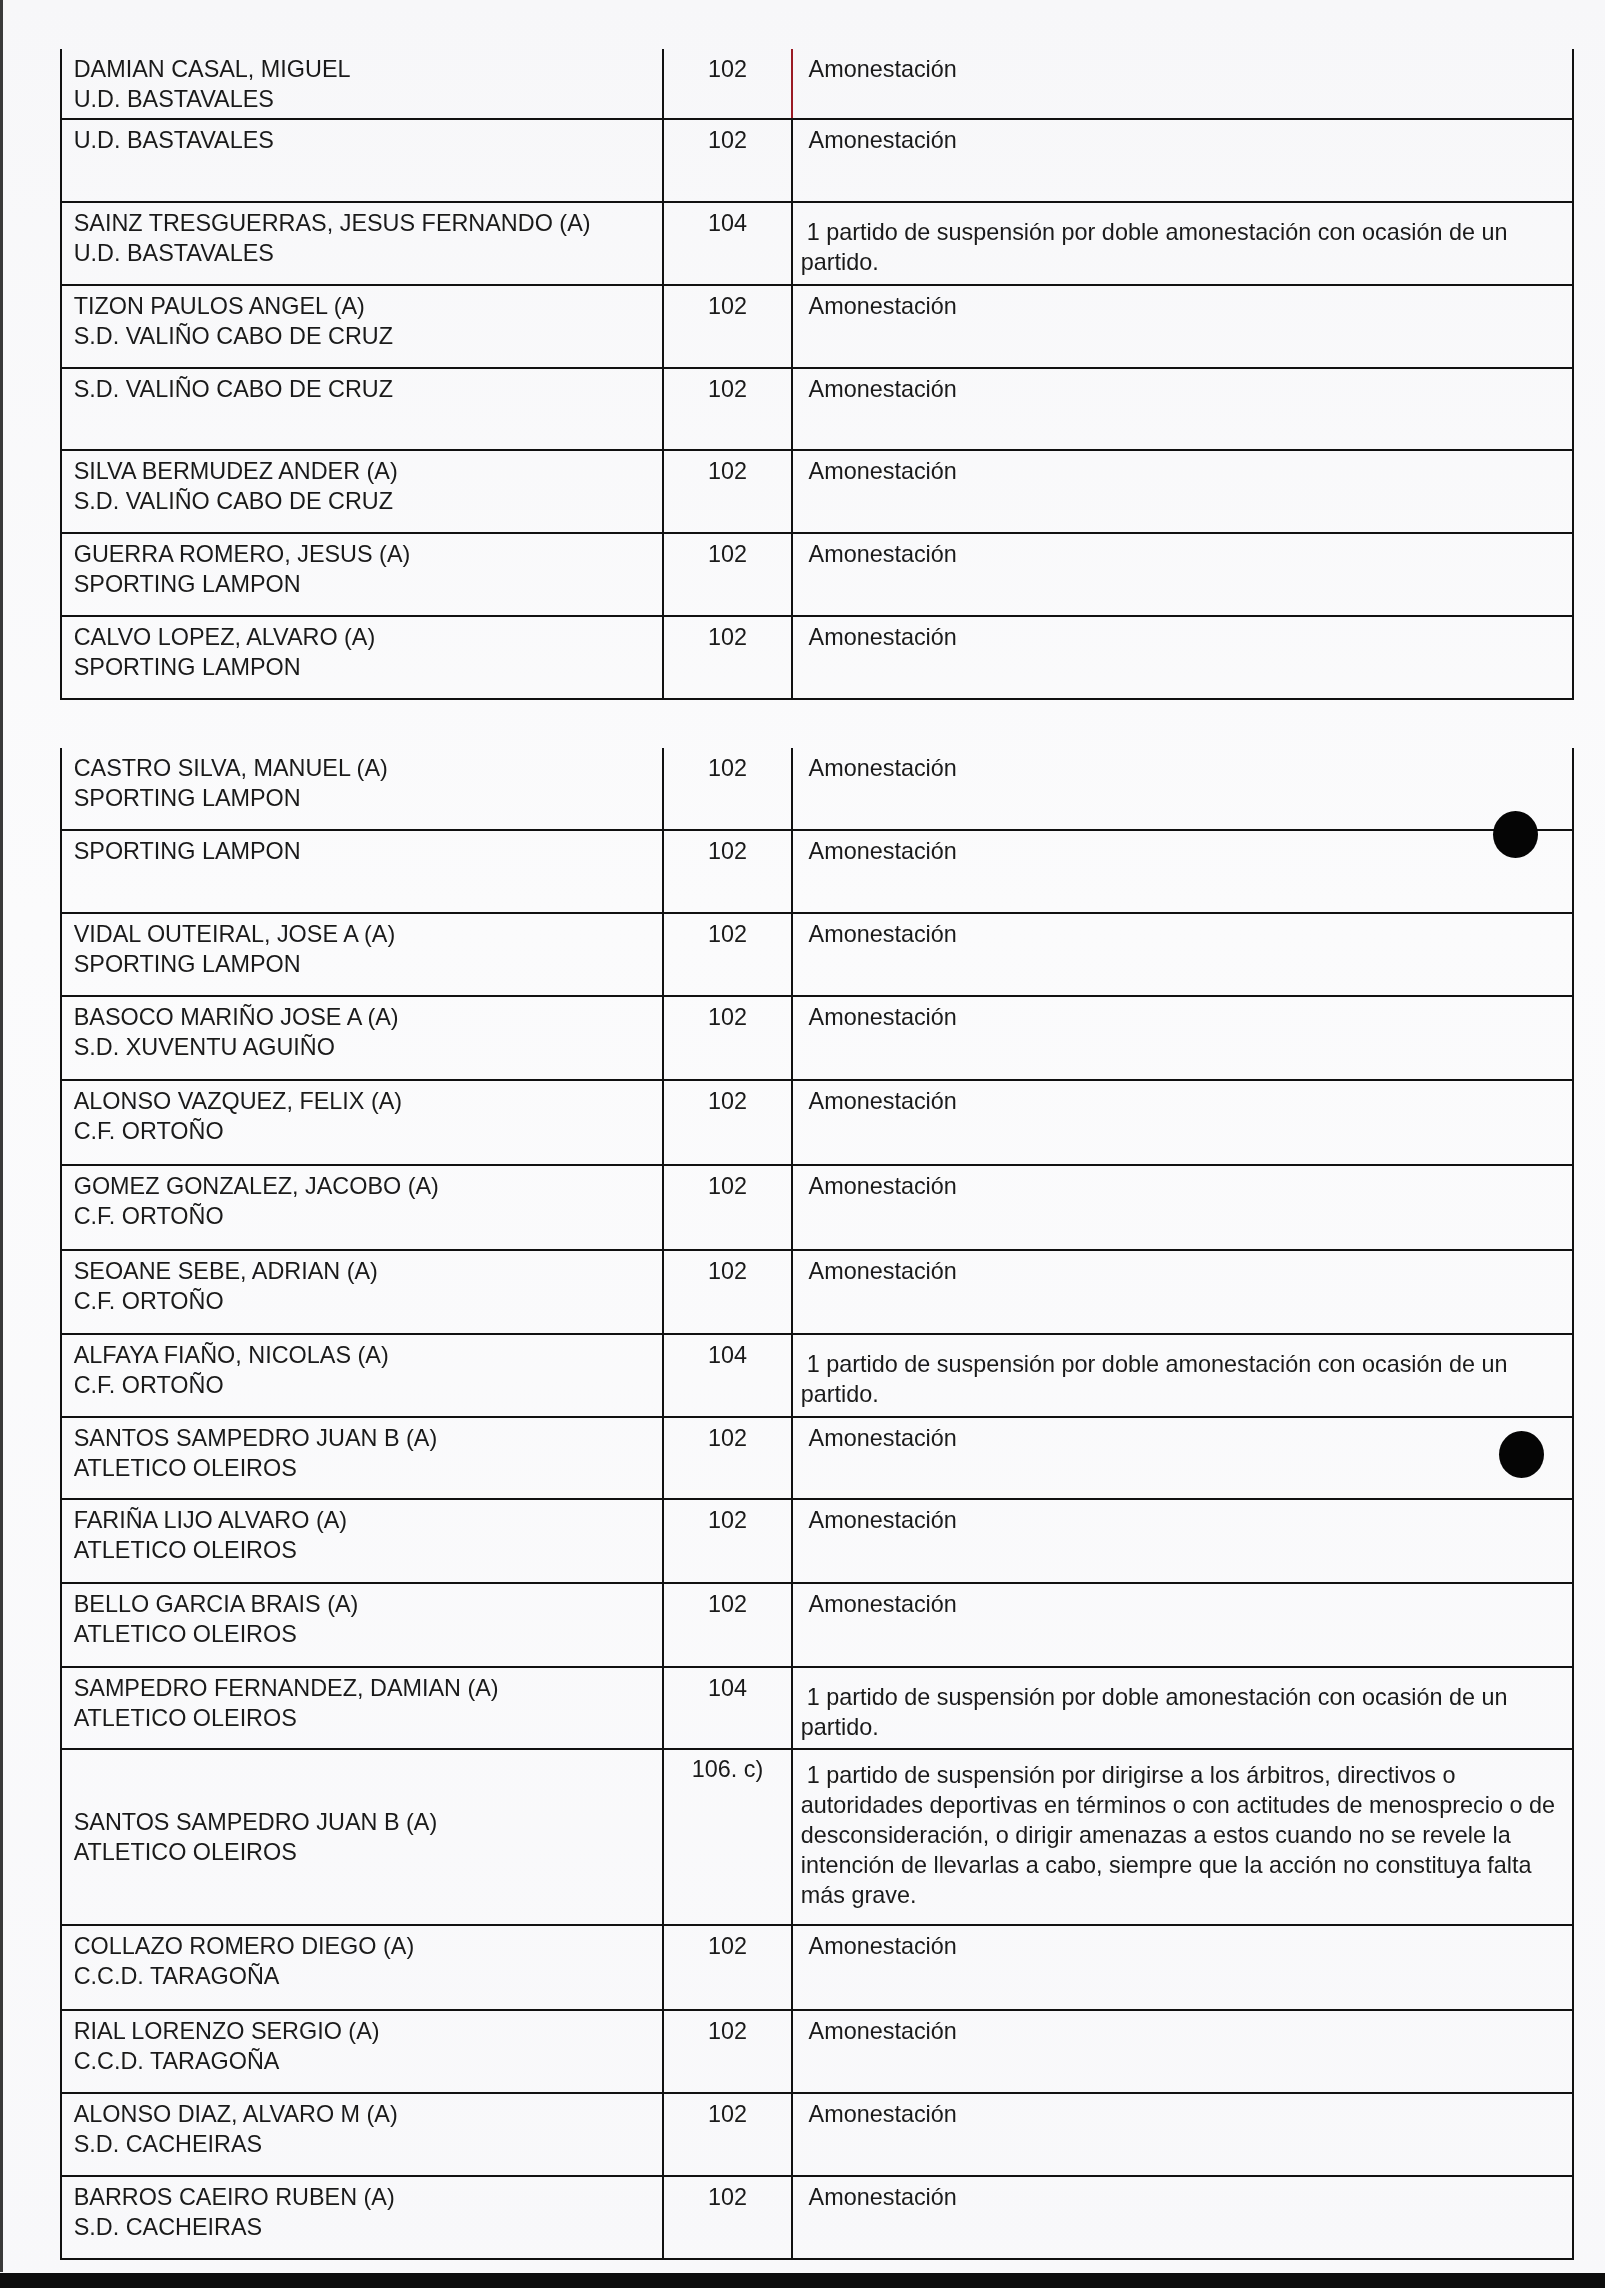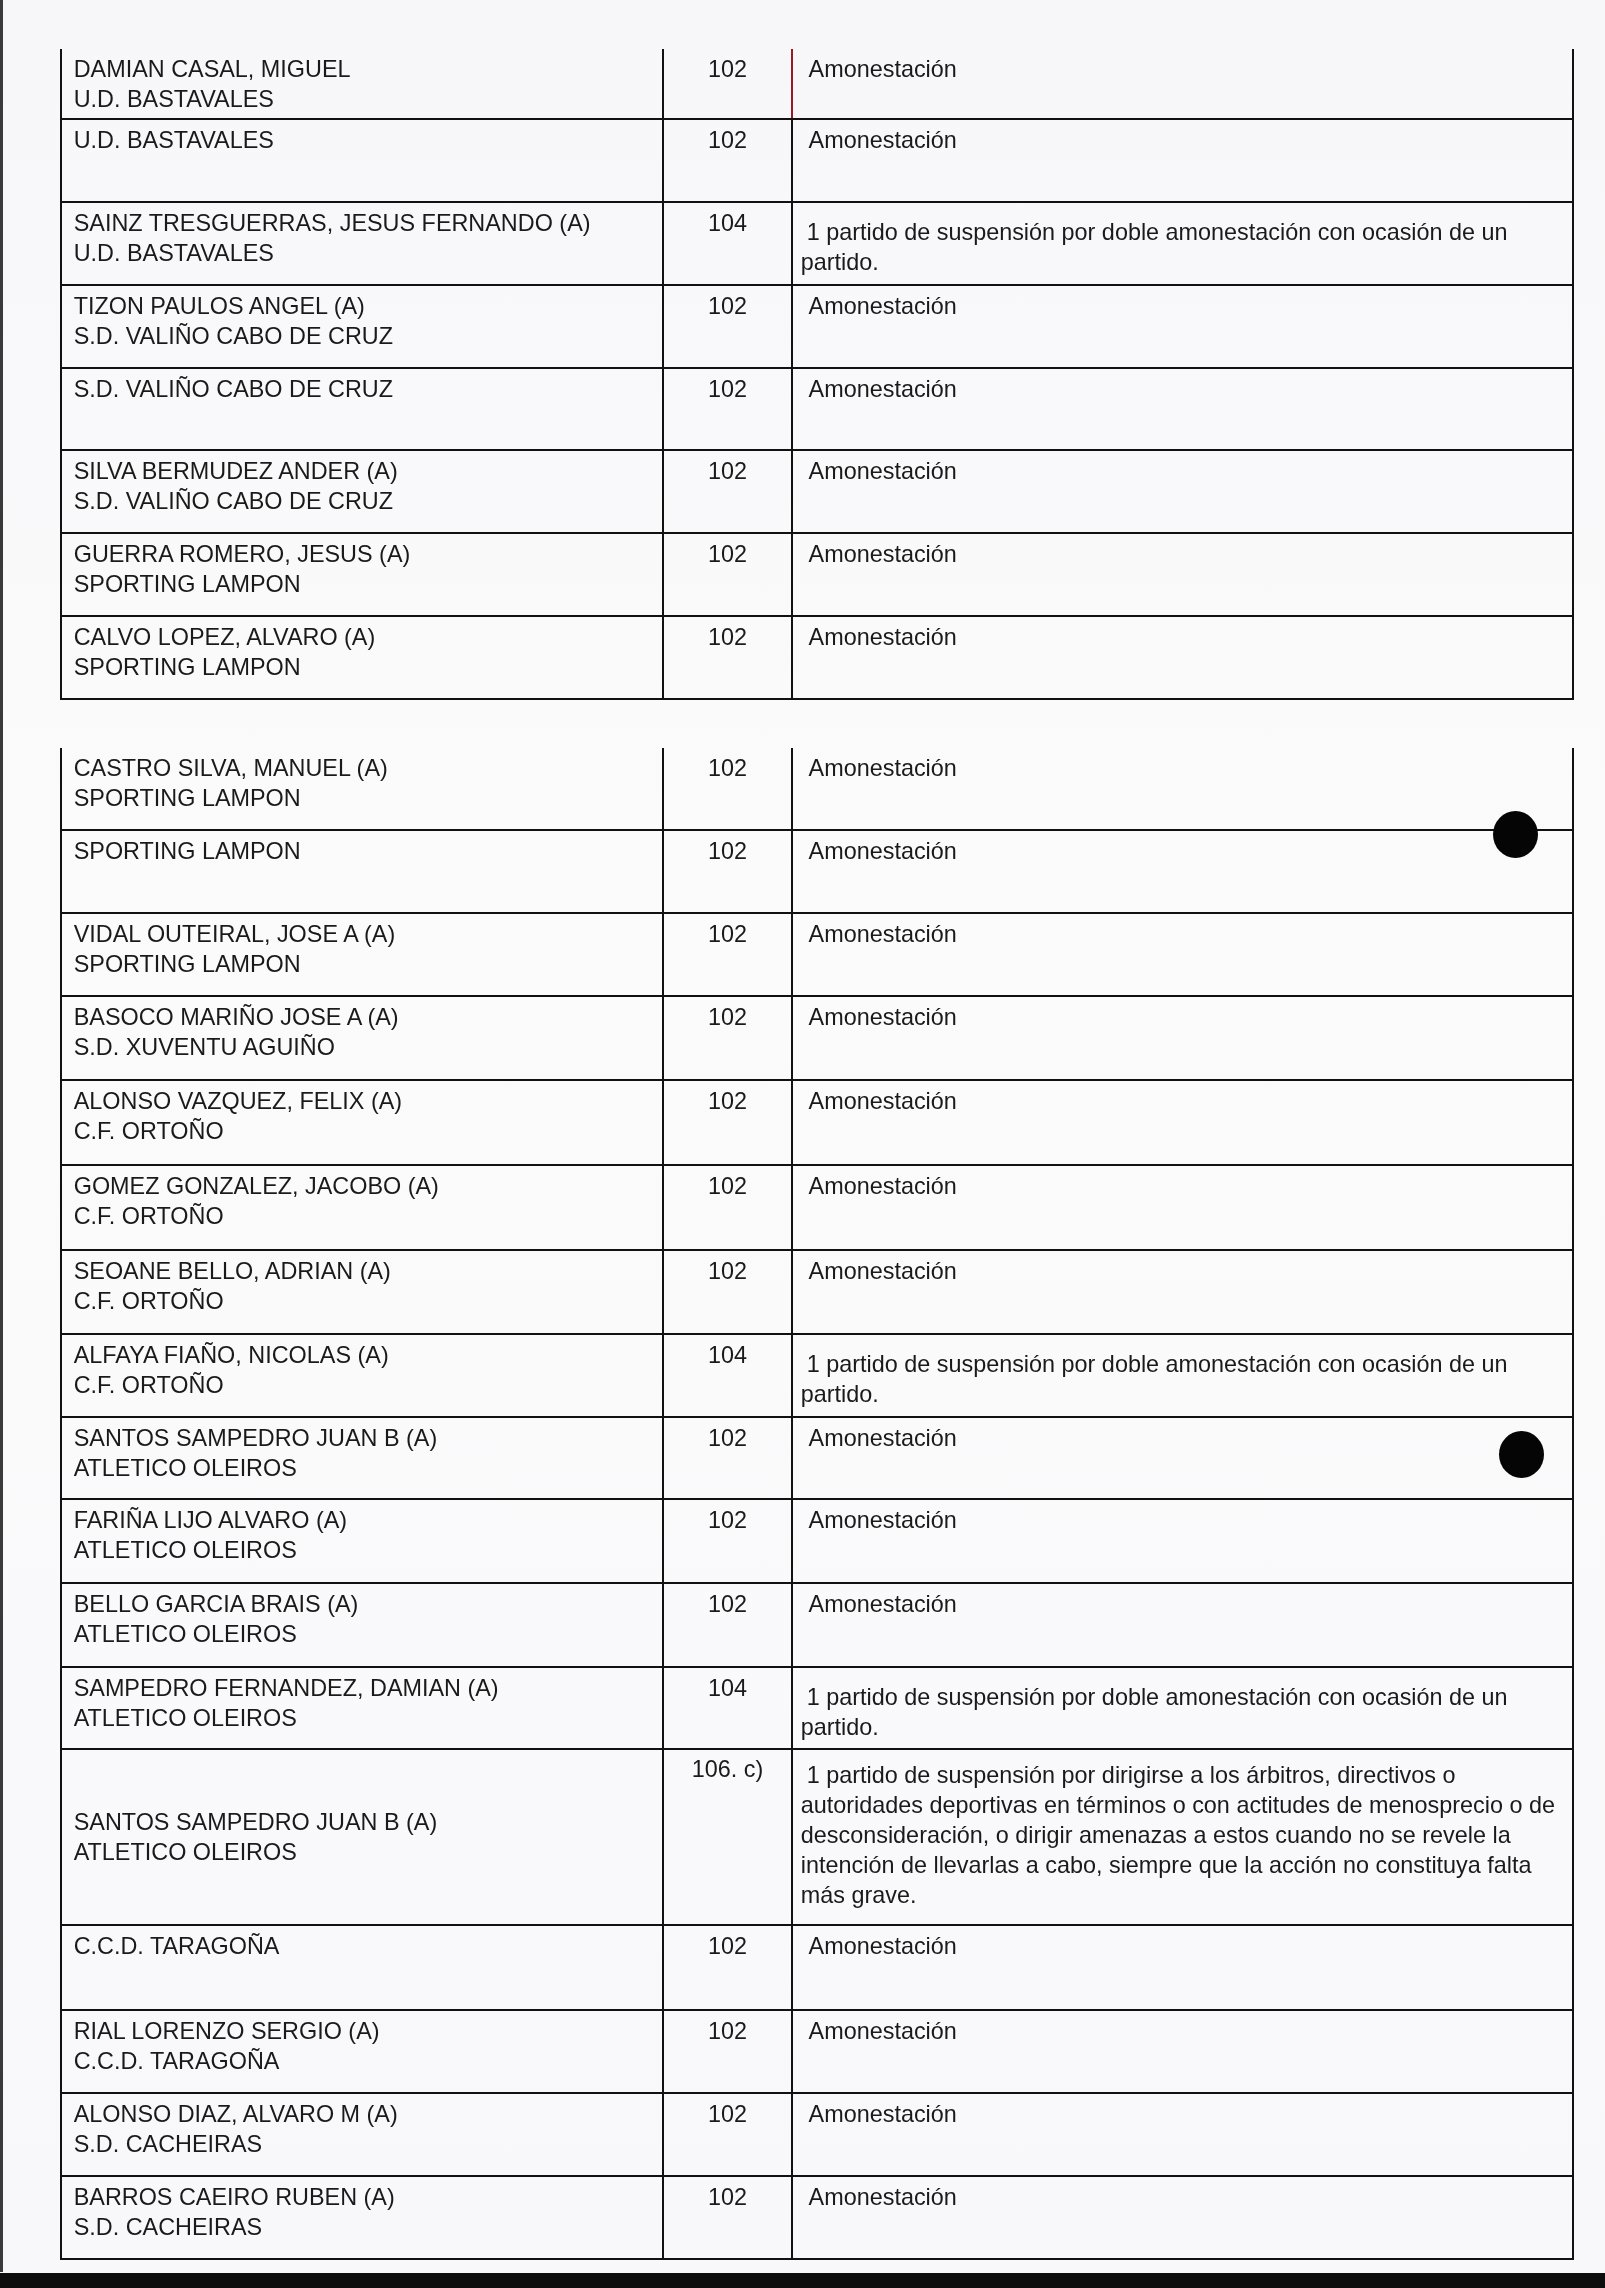--- a/index.html
+++ b/index.html
@@ -272,21 +272,21 @@
     </div>
     <div class="cell article">
       <span>102</span>
     </div>
     <div class="cell sanction">
       <span>Amonestación</span>
     </div>
   </div>
       <div class="row" style="height: 84px;">
     <div class="cell name">
-      <span class="name-line">SEOANE BELLO, ADRIAN (A)</span>
+      <span class="name-line">SEOANE SEBE, ADRIAN (A)</span>
       <span class="club-line">C.F. ORTOÑO</span>
     </div>
     <div class="cell article">
       <span>102</span>
     </div>
     <div class="cell sanction">
       <span>Amonestación</span>
     </div>
   </div>
       <div class="row" style="height: 83px;">
@@ -356,20 +356,21 @@
     </div>
     <div class="cell article">
       <span>106. c)</span>
     </div>
     <div class="cell sanction long">
       <span>1 partido de suspensión por dirigirse a los árbitros, directivos o autoridades deportivas en términos o con actitudes de menosprecio o de desconsideración, o dirigir amenazas a estos cuando no se revele la intención de llevarlas a cabo, siempre que la acción no constituya falta más grave.</span>
     </div>
   </div>
       <div class="row" style="height: 85px;">
     <div class="cell name">
+      <span class="name-line">COLLAZO ROMERO DIEGO (A)</span>
       <span class="club-line">C.C.D. TARAGOÑA</span>
     </div>
     <div class="cell article">
       <span>102</span>
     </div>
     <div class="cell sanction">
       <span>Amonestación</span>
     </div>
   </div>
       <div class="row" style="height: 83px;">

